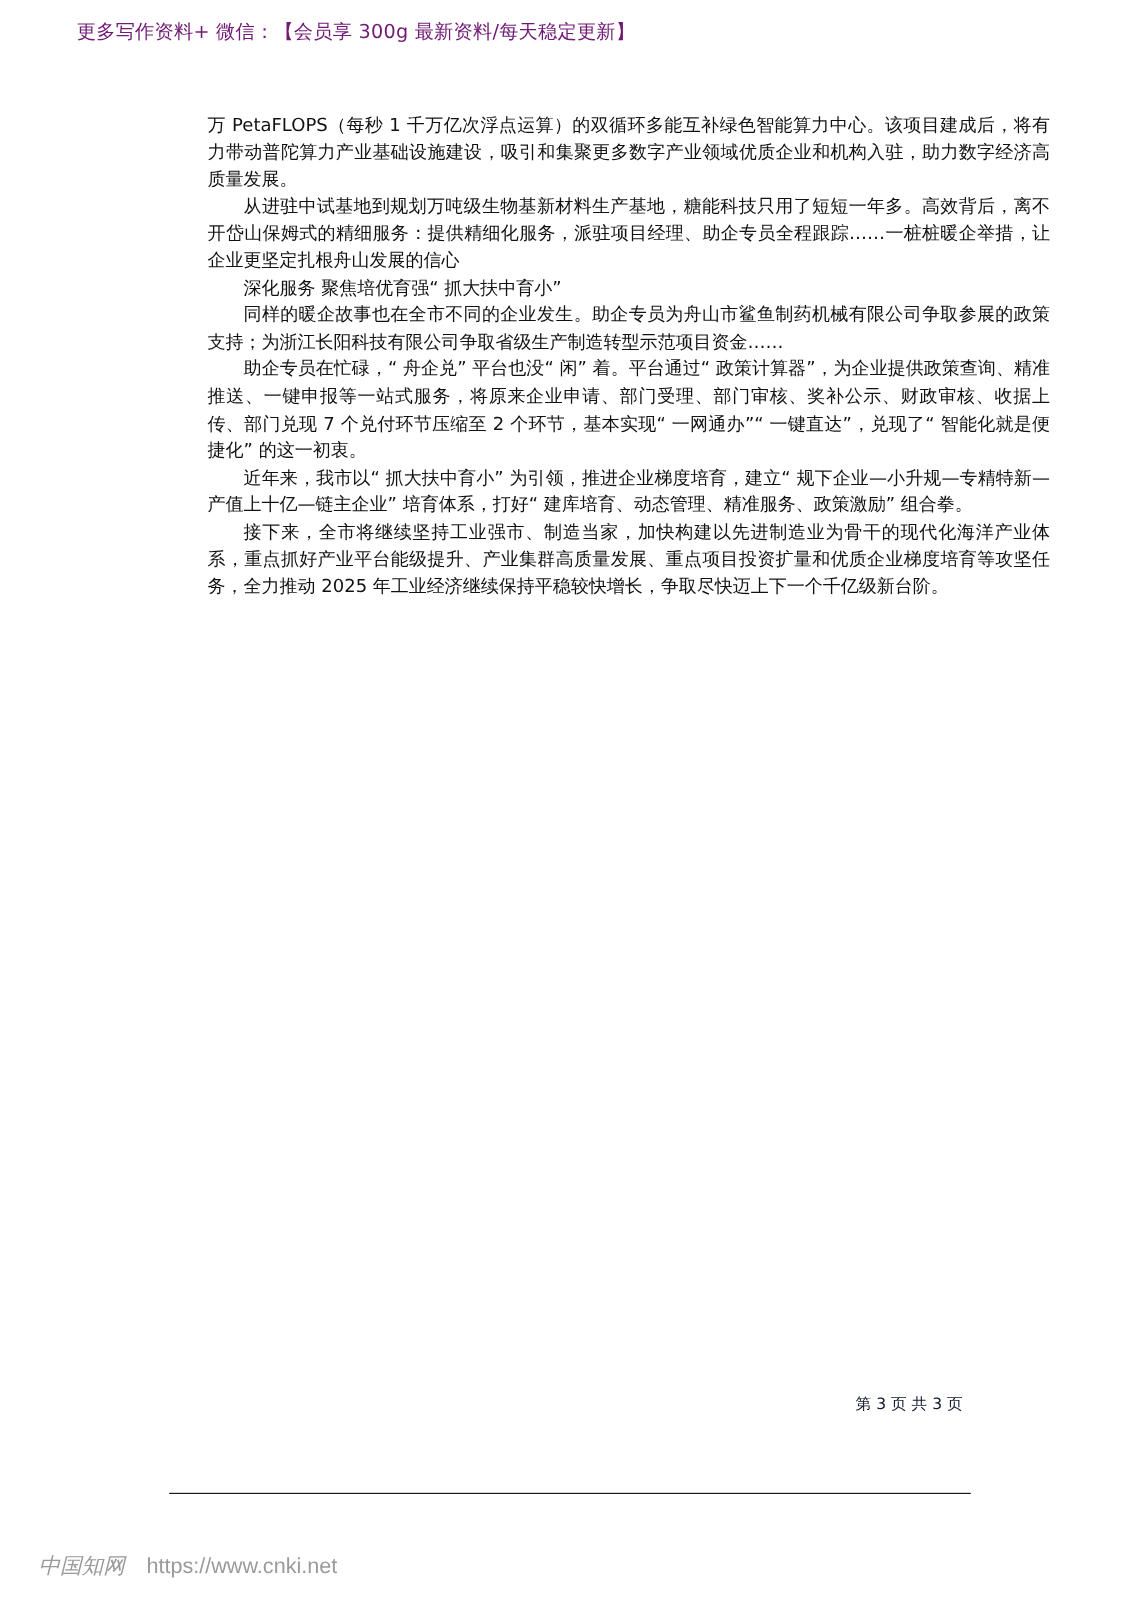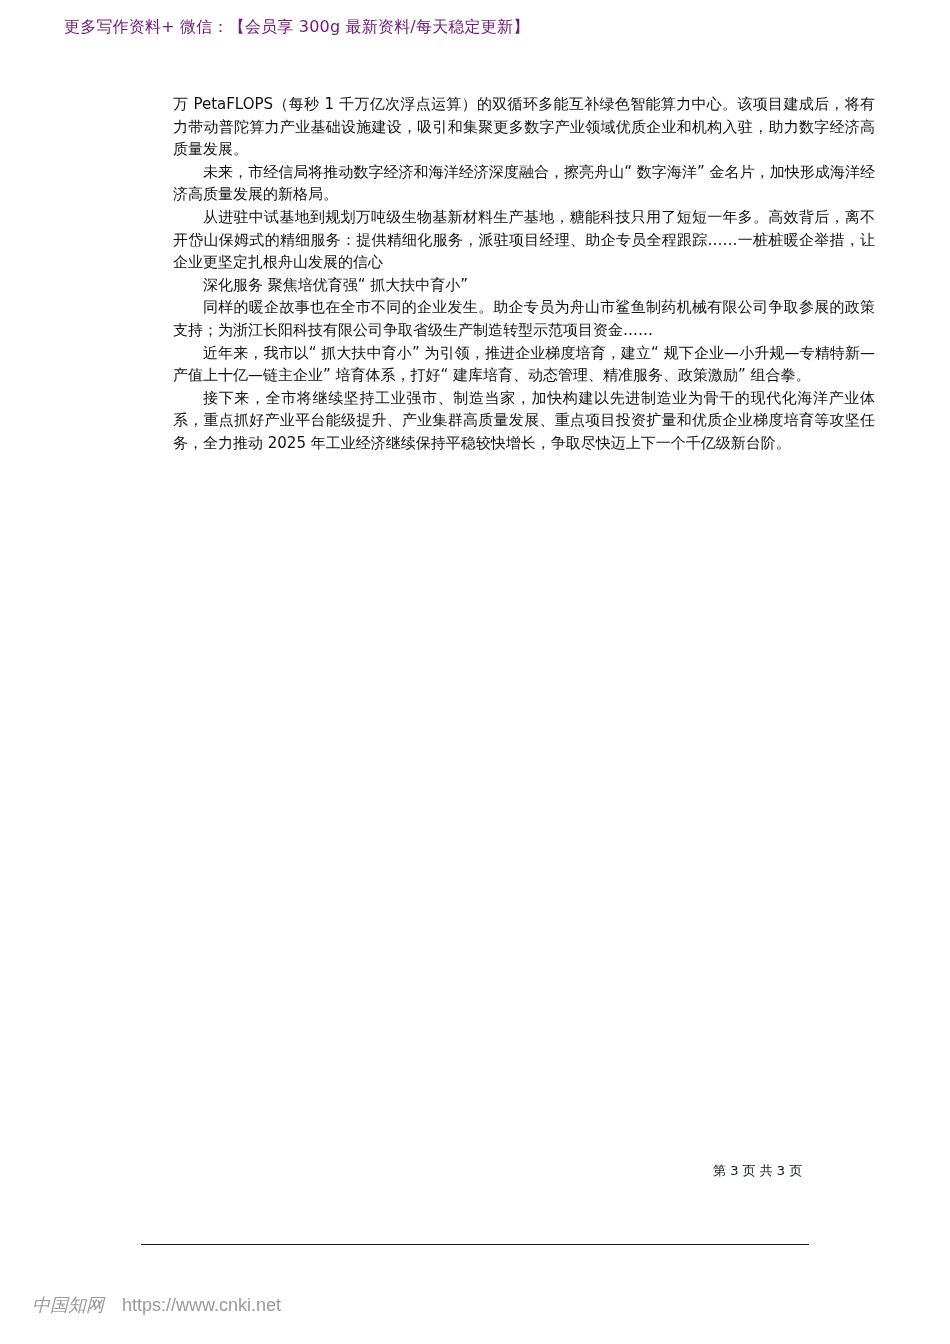--- a/index.html
+++ b/index.html
@@ -67,24 +67,24 @@
     }
     .watermark .site-name { margin-right: 18px; font-style: italic; }
   </style>
 </head>
 <body>
 
 <div class="banner">更多写作资料+ 微信：【会员享 300g 最新资料/每天稳定更新】</div>
 
 <div class="content">
   <p class="cont">万 PetaFLOPS（每秒 1 千万亿次浮点运算）的双循环多能互补绿色智能算力中心。该项目建成后，将有力带动普陀算力产业基础设施建设，吸引和集聚更多数字产业领域优质企业和机构入驻，助力数字经济高质量发展。</p>
-  <p>未来，市经信局将推动数字经济和海洋经济深度融合，擦亮舟山“ 数字海洋” 金名片，加快形成海洋经济高质量发展的新格局。</p>
   <p>从进驻中试基地到规划万吨级生物基新材料生产基地，糖能科技只用了短短一年多。高效背后，离不开岱山保姆式的精细服务：提供精细化服务，派驻项目经理、助企专员全程跟踪……一桩桩暖企举措，让企业更坚定扎根舟山发展的信心</p>
   <p>深化服务 聚焦培优育强“ 抓大扶中育小”</p>
   <p>同样的暖企故事也在全市不同的企业发生。助企专员为舟山市鲨鱼制药机械有限公司争取参展的政策支持；为浙江长阳科技有限公司争取省级生产制造转型示范项目资金……</p>
+  <p>助企专员在忙碌，“ 舟企兑” 平台也没“ 闲” 着。平台通过“ 政策计算器”，为企业提供政策查询、精准推送、一键申报等一站式服务，将原来企业申请、部门受理、部门审核、奖补公示、财政审核、收据上传、部门兑现 7 个兑付环节压缩至 2 个环节，基本实现“ 一网通办”“ 一键直达”，兑现了“ 智能化就是便捷化” 的这一初衷。</p>
   <p>近年来，我市以“ 抓大扶中育小” 为引领，推进企业梯度培育，建立“ 规下企业—小升规—专精特新—产值上十亿—链主企业” 培育体系，打好“ 建库培育、动态管理、精准服务、政策激励” 组合拳。</p>
   <p>接下来，全市将继续坚持工业强市、制造当家，加快构建以先进制造业为骨干的现代化海洋产业体系，重点抓好产业平台能级提升、产业集群高质量发展、重点项目投资扩量和优质企业梯度培育等攻坚任务，全力推动 2025 年工业经济继续保持平稳较快增长，争取尽快迈上下一个千亿级新台阶。</p>
 </div>
 
 <div class="page-number">第 3 页 共 3 页</div>
 
 <div class="footer-rule"></div>
 
 <div class="watermark">
   <span class="site-name">中国知网</span><span>https://www.cnki.net</span>

